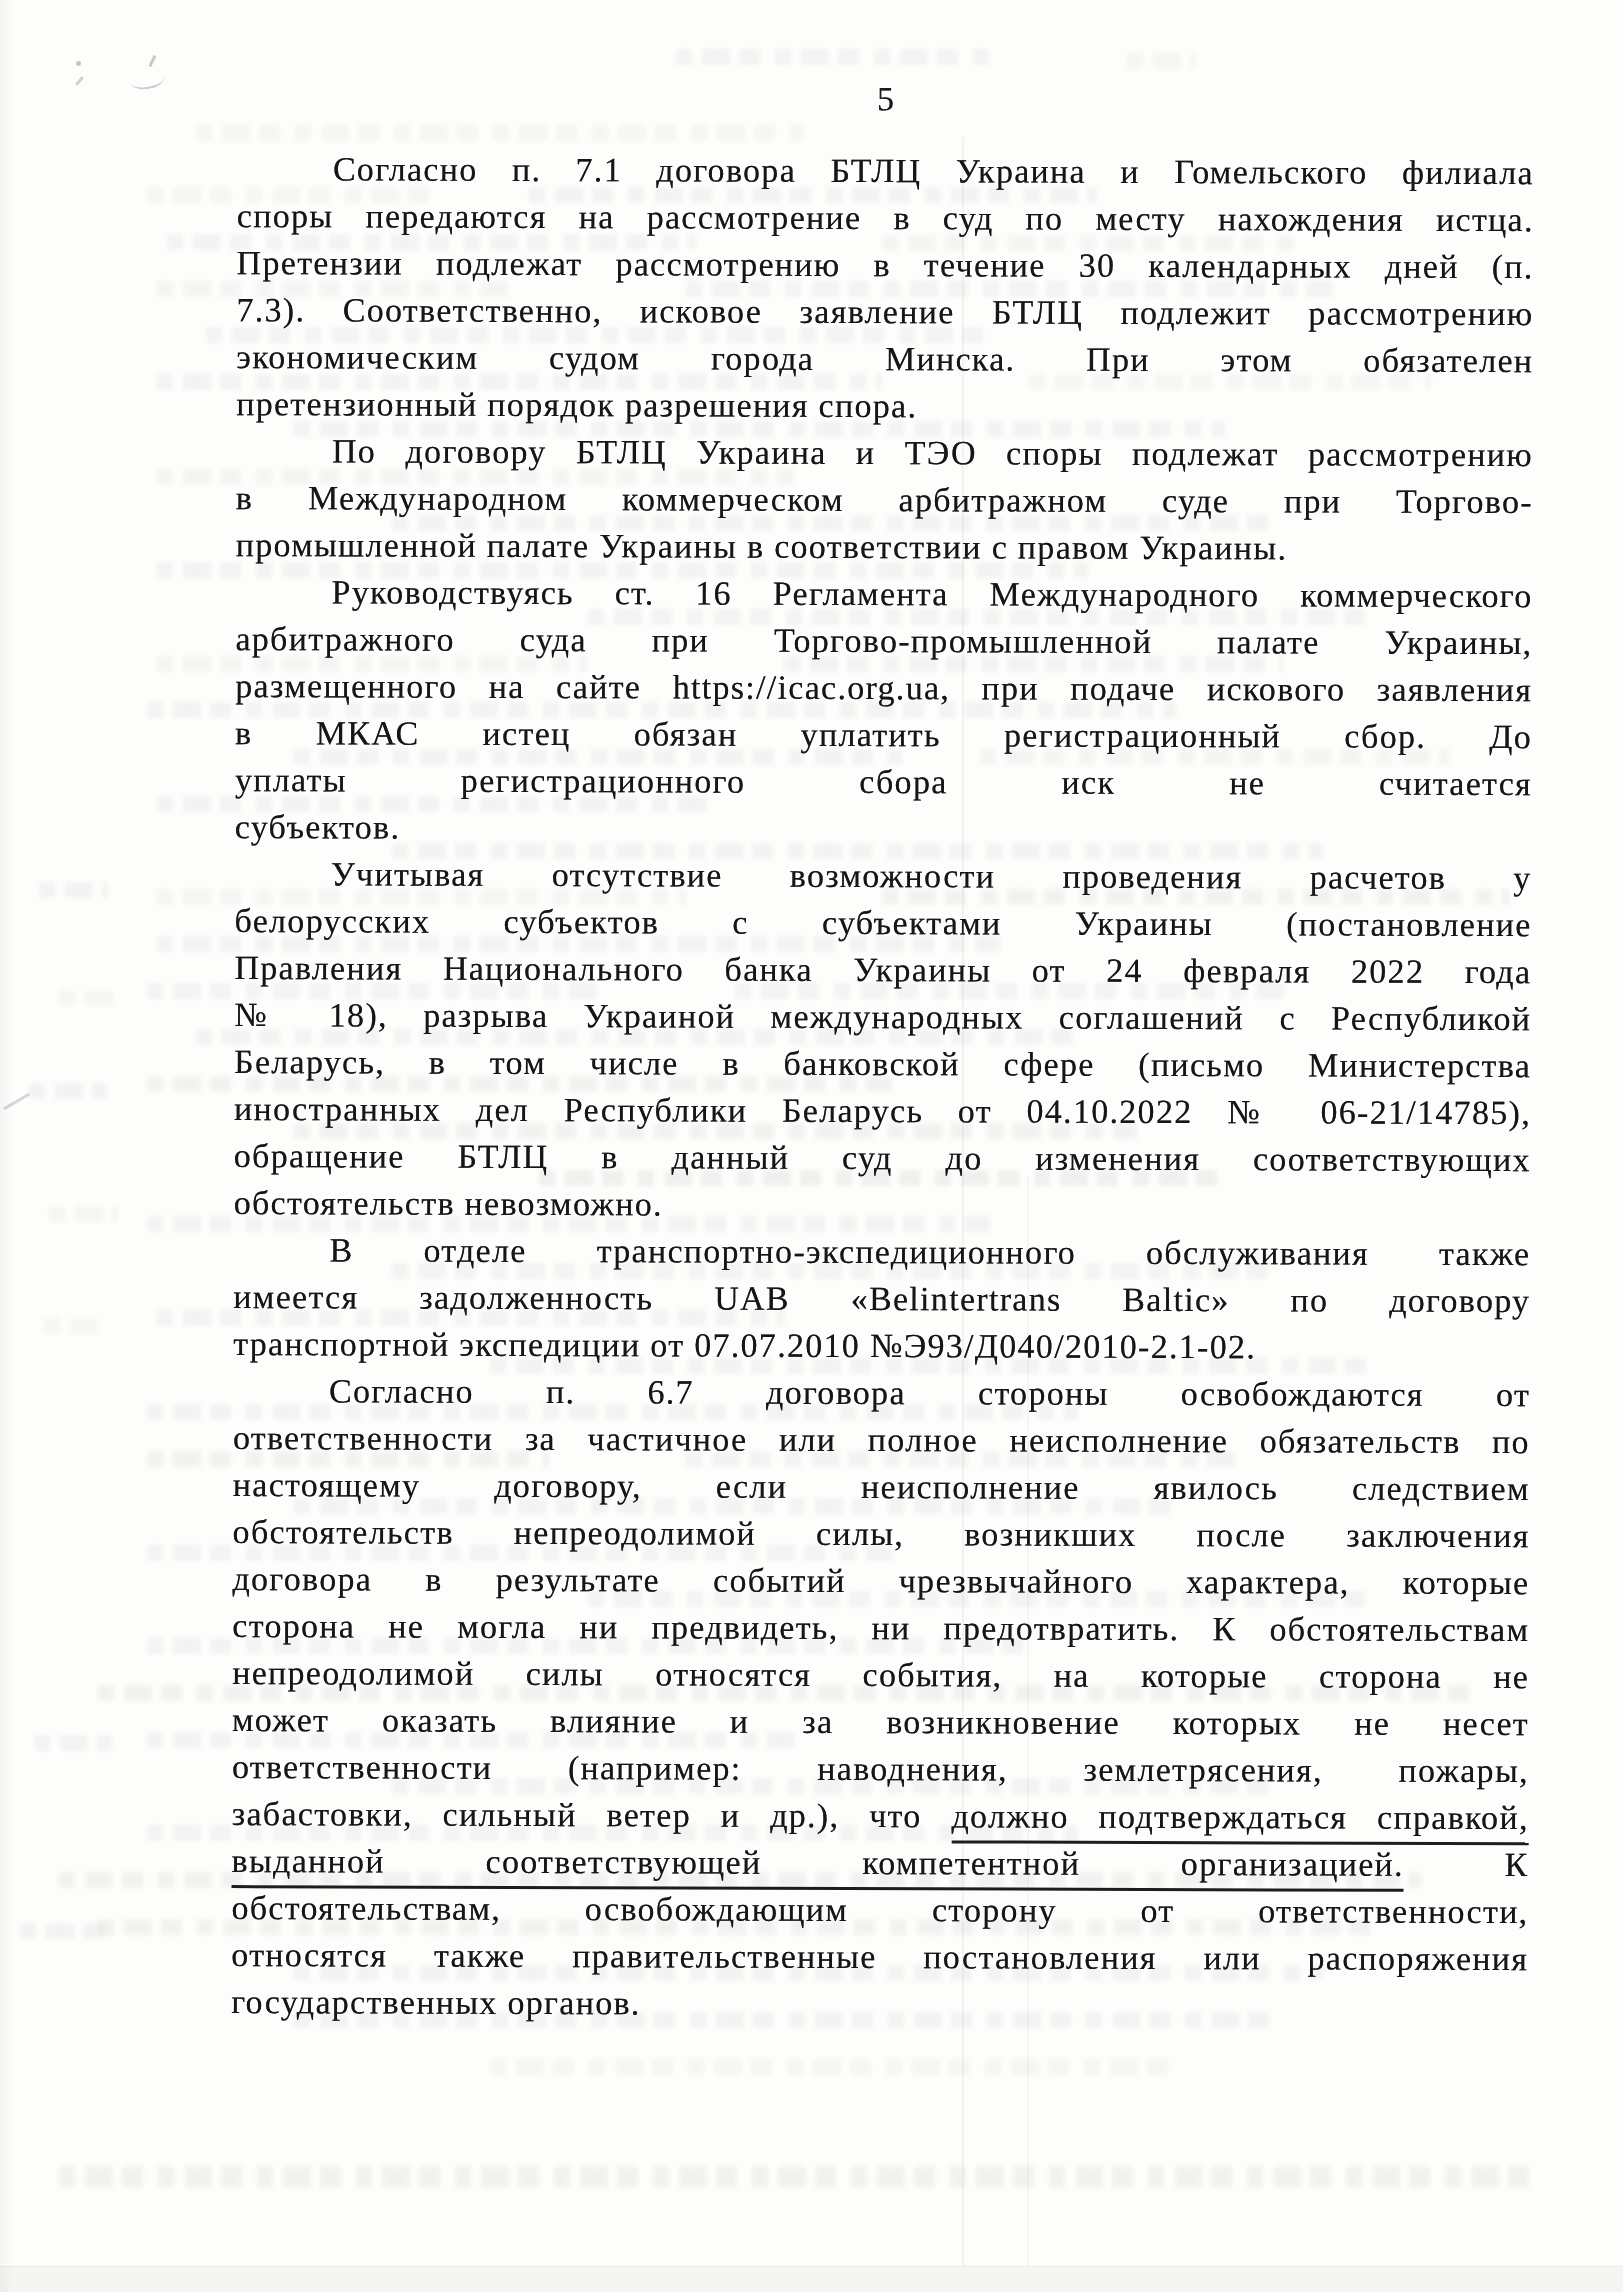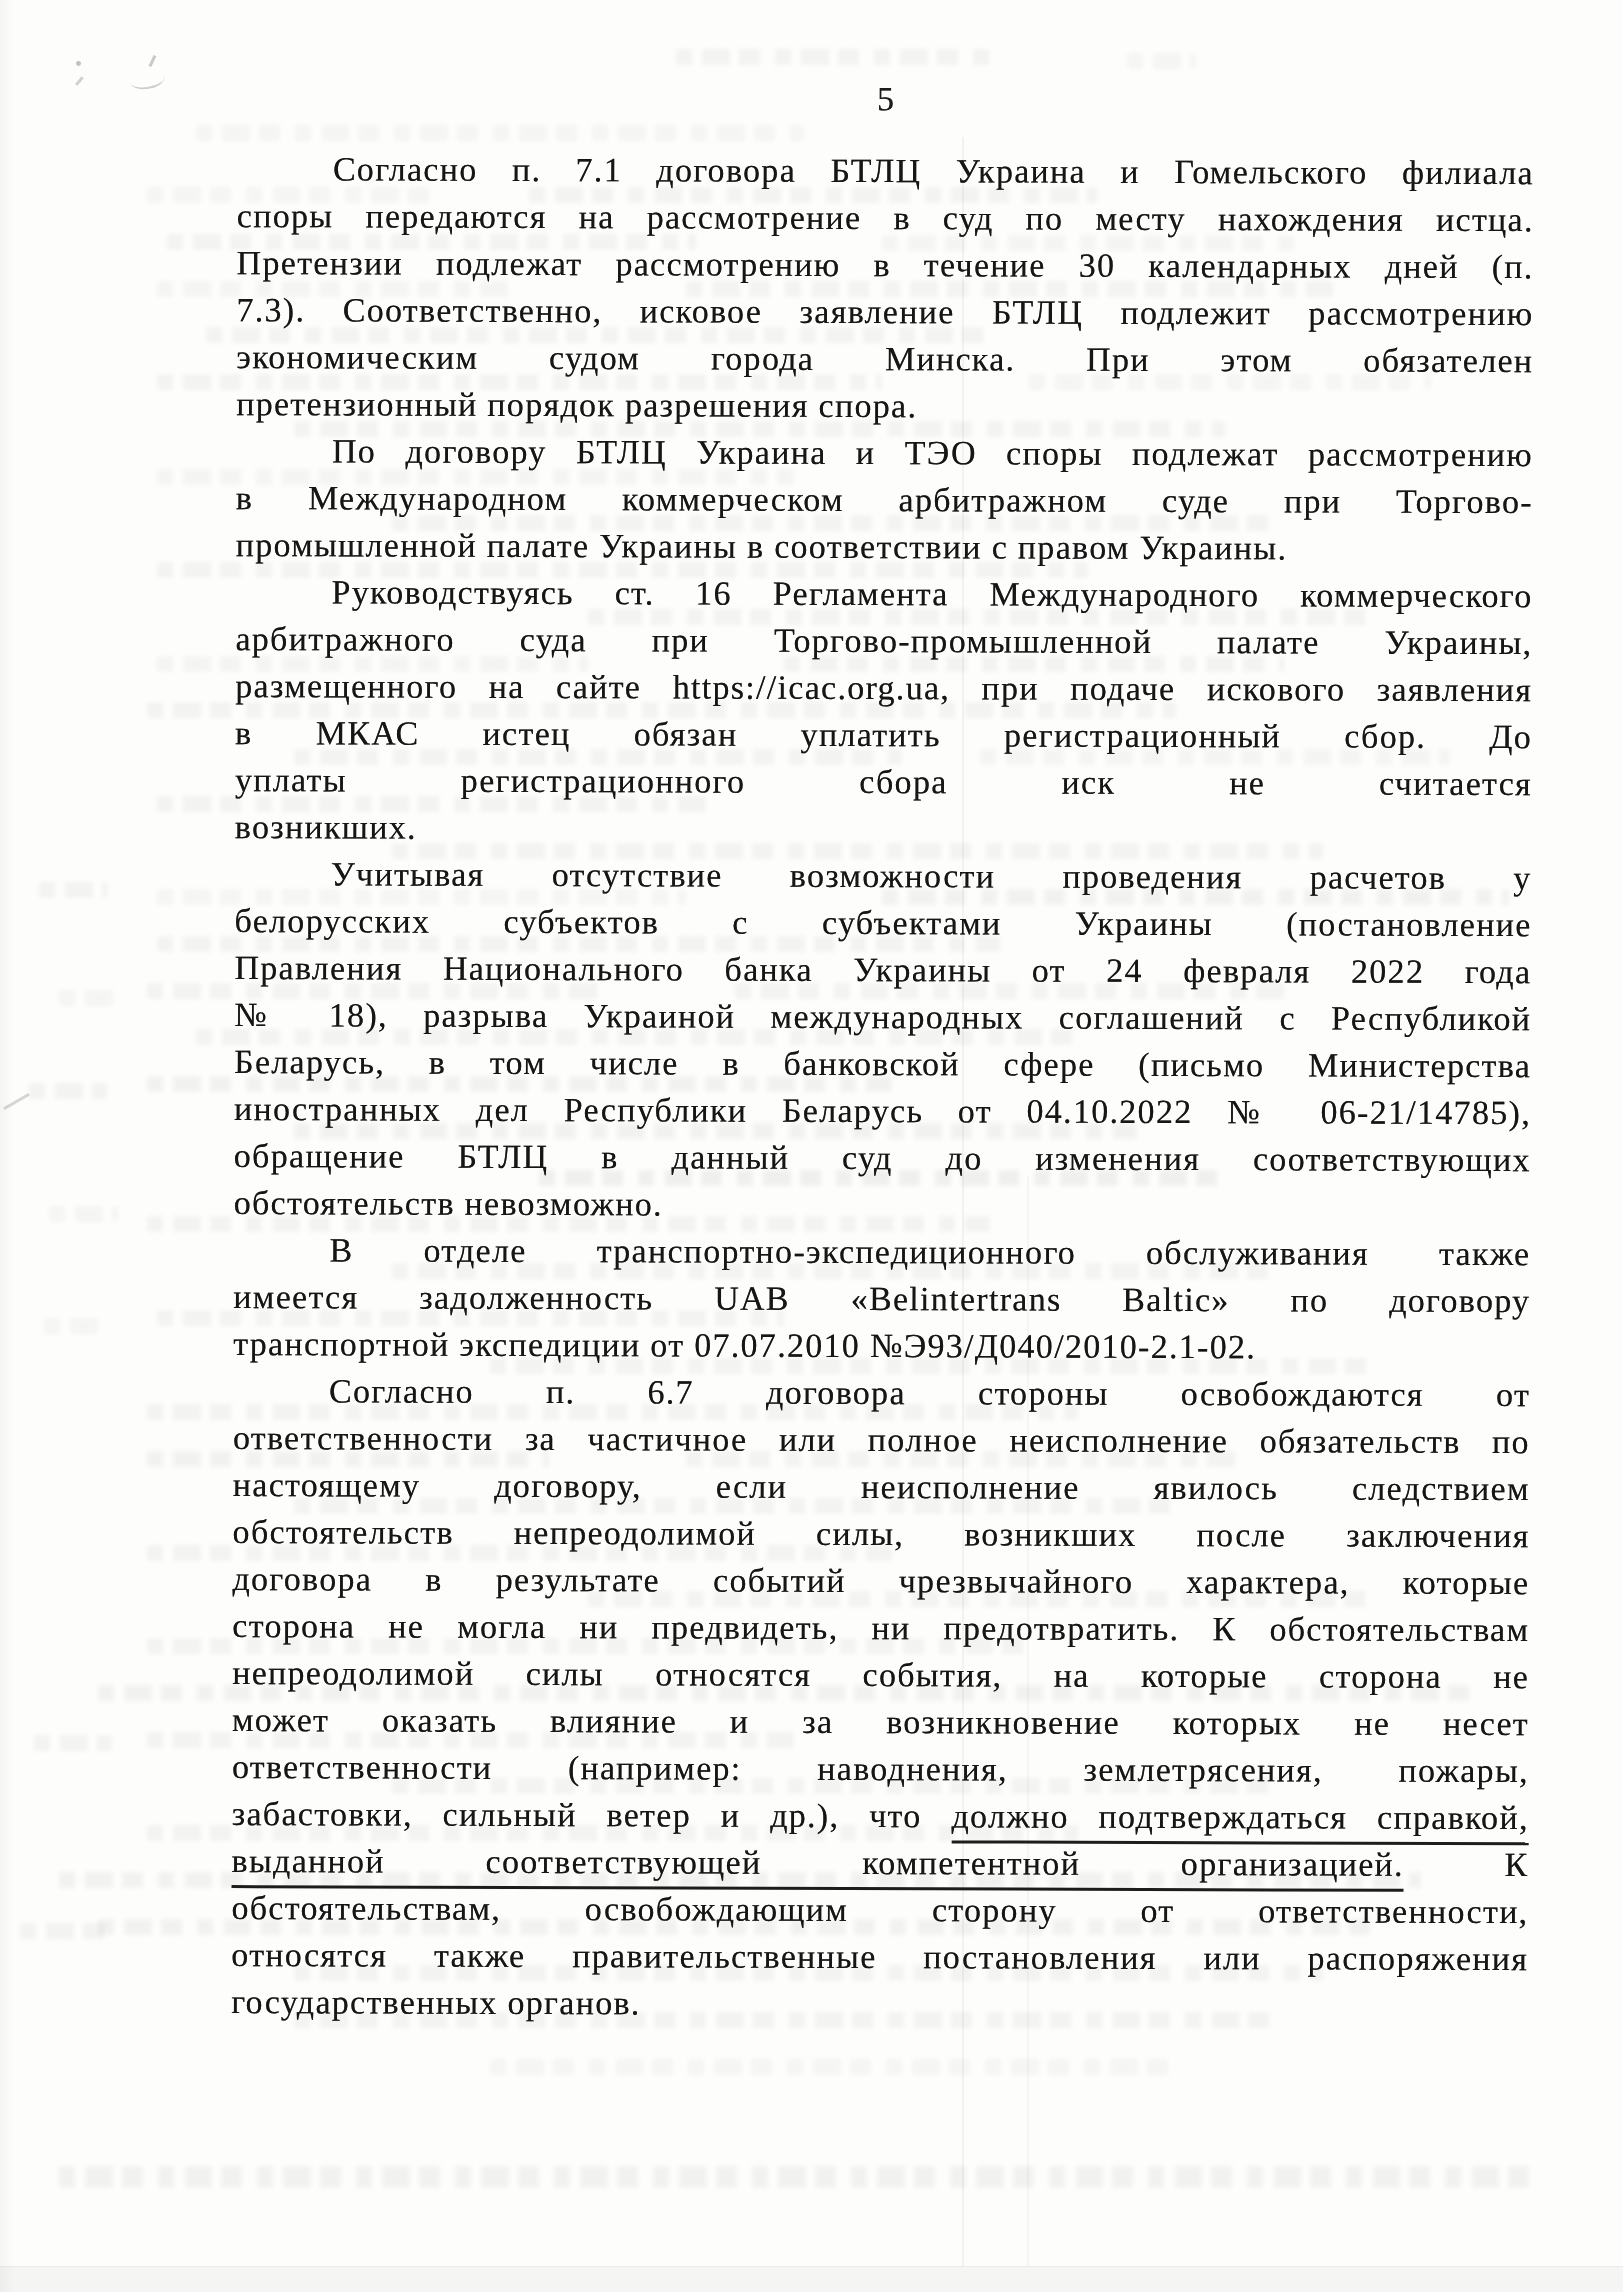--- a/index.html
+++ b/index.html
@@ -149,21 +149,21 @@
       <div class="line just"><span>экономическим судом города Минска. При этом обязателен</span></div>
       <div class="line"><span>претензионный порядок разрешения спора.</span></div>
       <div class="line just indent"><span>По договору БТЛЦ Украина и ТЭО споры подлежат рассмотрению</span></div>
       <div class="line just"><span>в Международном коммерческом арбитражном суде при Торгово-</span></div>
       <div class="line"><span>промышленной палате Украины в соответствии с правом Украины.</span></div>
       <div class="line just indent"><span>Руководствуясь ст. 16 Регламента Международного коммерческого</span></div>
       <div class="line just"><span>арбитражного суда при Торгово-промышленной палате Украины,</span></div>
       <div class="line just"><span>размещенного на сайте https://icac.org.ua, при подаче искового заявления</span></div>
       <div class="line just"><span>в МКАС истец обязан уплатить регистрационный сбор. До</span></div>
       <div class="line just"><span>уплаты регистрационного сбора иск не считается</span></div>
-      <div class="line"><span>возникших.</span></div>
+      <div class="line"><span>субъектов.</span></div>
       <div class="line just indent"><span>Учитывая отсутствие возможности проведения расчетов у</span></div>
       <div class="line just"><span>белорусских субъектов с субъектами Украины (постановление</span></div>
       <div class="line just"><span>Правления Национального банка Украины от 24 февраля 2022 года</span></div>
       <div class="line just"><span>№ 18), разрыва Украиной международных соглашений с Республикой</span></div>
       <div class="line just"><span>Беларусь, в том числе в банковской сфере (письмо Министерства</span></div>
       <div class="line just"><span>иностранных дел Республики Беларусь от 04.10.2022 № 06-21/14785),</span></div>
       <div class="line just"><span>обращение БТЛЦ в данный суд до изменения соответствующих</span></div>
       <div class="line"><span>обстоятельств невозможно.</span></div>
       <div class="line just indent"><span>В отделе транспортно-экспедиционного обслуживания также</span></div>
       <div class="line just"><span>имеется задолженность UAB «Belintertrans Baltic» по договору</span></div>

